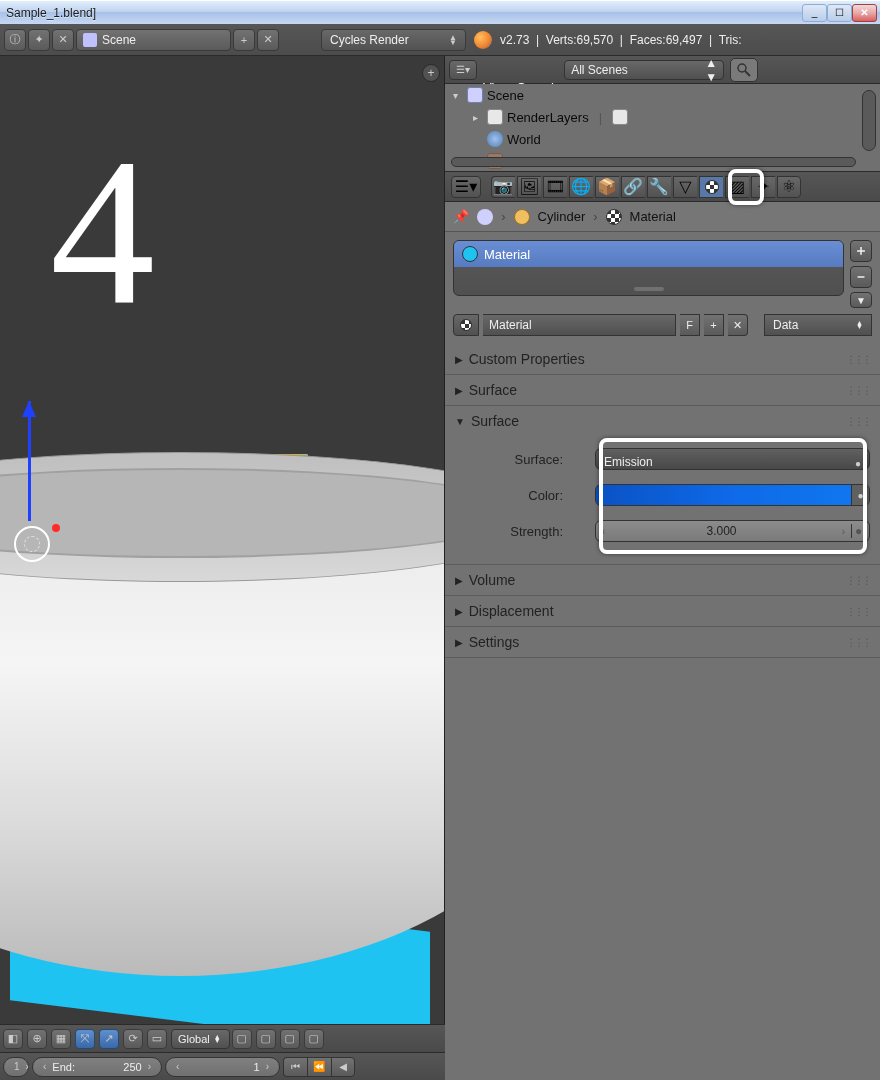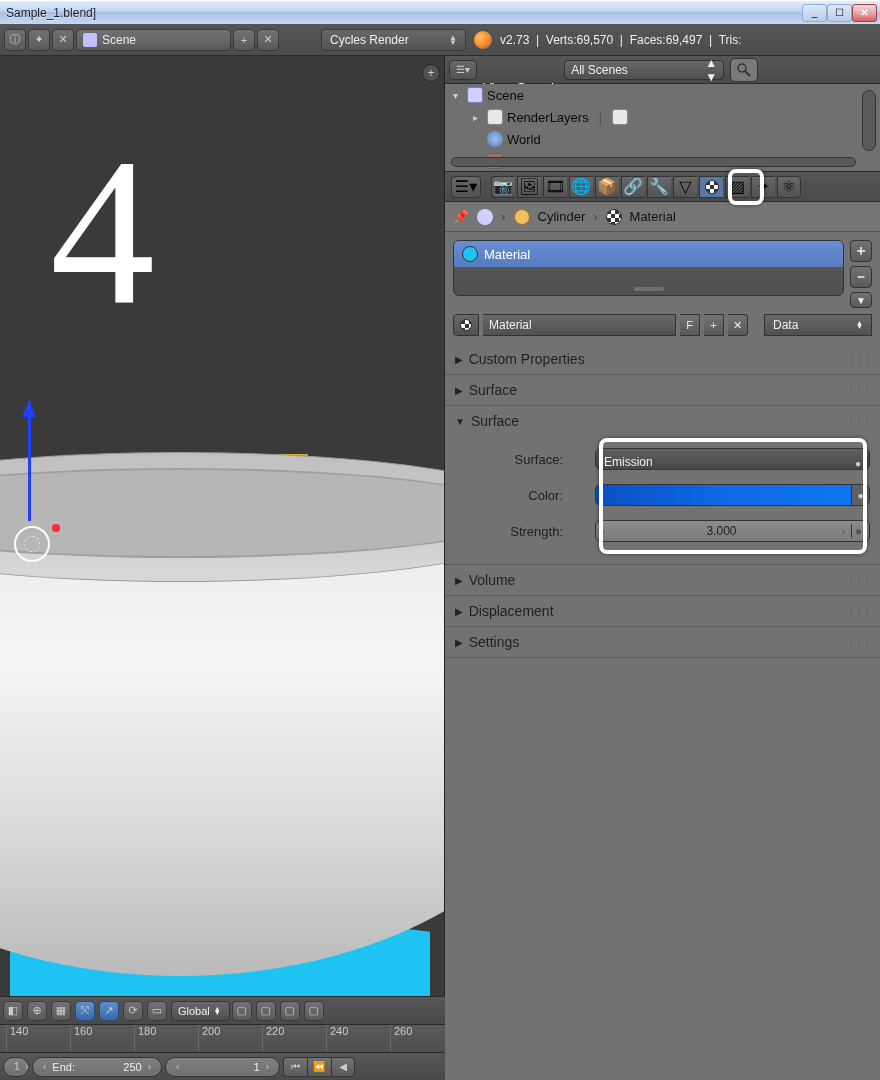--- a/index.html
+++ b/index.html
@@ -201,29 +201,20 @@
       <div class="orient-field">
         <span>Global</span>
         <span class="dd-arrows">▲<br>▼</span>
       </div>
       <div class="iconbtn">▢</div>
       <div class="iconbtn">▢</div>
       <div class="iconbtn">▢</div>
       <div class="iconbtn">▢</div>
     </div>
 
-    <div class="timeline">
-      <span class="tick" style="left:6px">140</span>
-      <span class="tick" style="left:70px">160</span>
-      <span class="tick" style="left:134px">180</span>
-      <span class="tick" style="left:198px">200</span>
-      <span class="tick" style="left:262px">220</span>
-      <span class="tick" style="left:326px">240</span>
-      <span class="tick" style="left:390px">260</span>
-    </div>
 
     <div class="timeline-ctrl">
       <div class="numfield" style="width:26px">
         <span class="nf-arrow">1</span>
           <span class="nf-arrow">›</span>
       </div>
       <div class="numfield" style="width:130px">
         <span class="nf-arrow">‹</span>
         <span>End:</span>
         <span style="flex:1;text-align:right">250</span>

